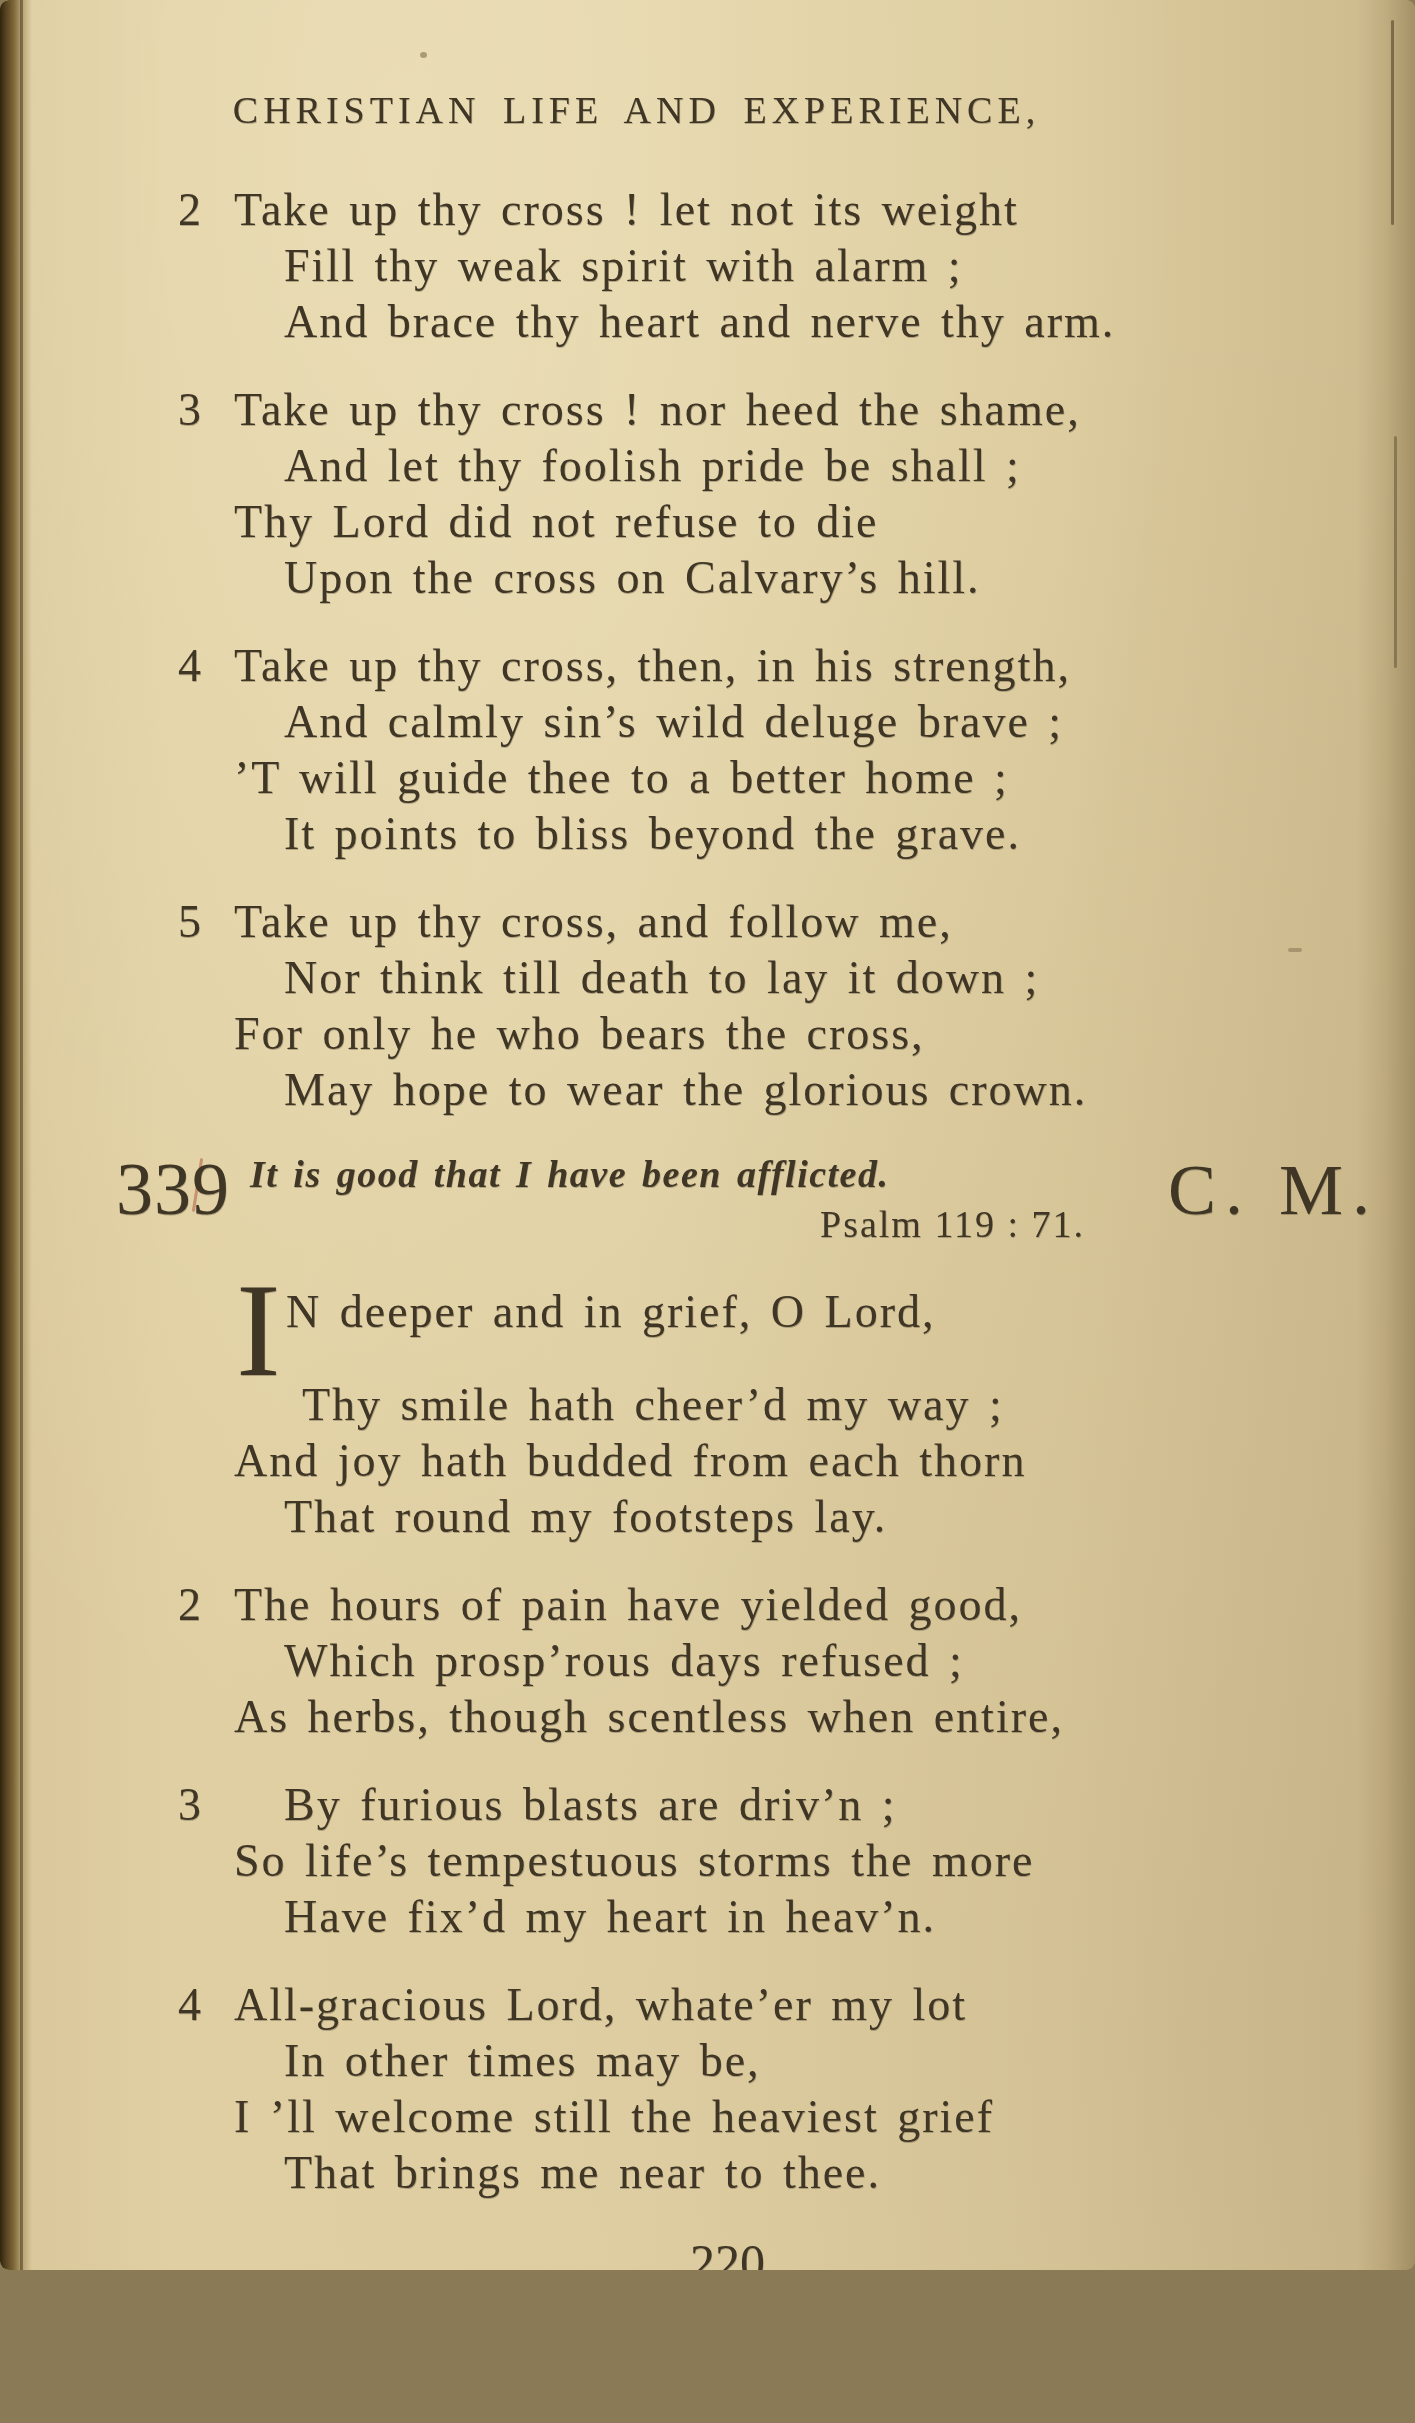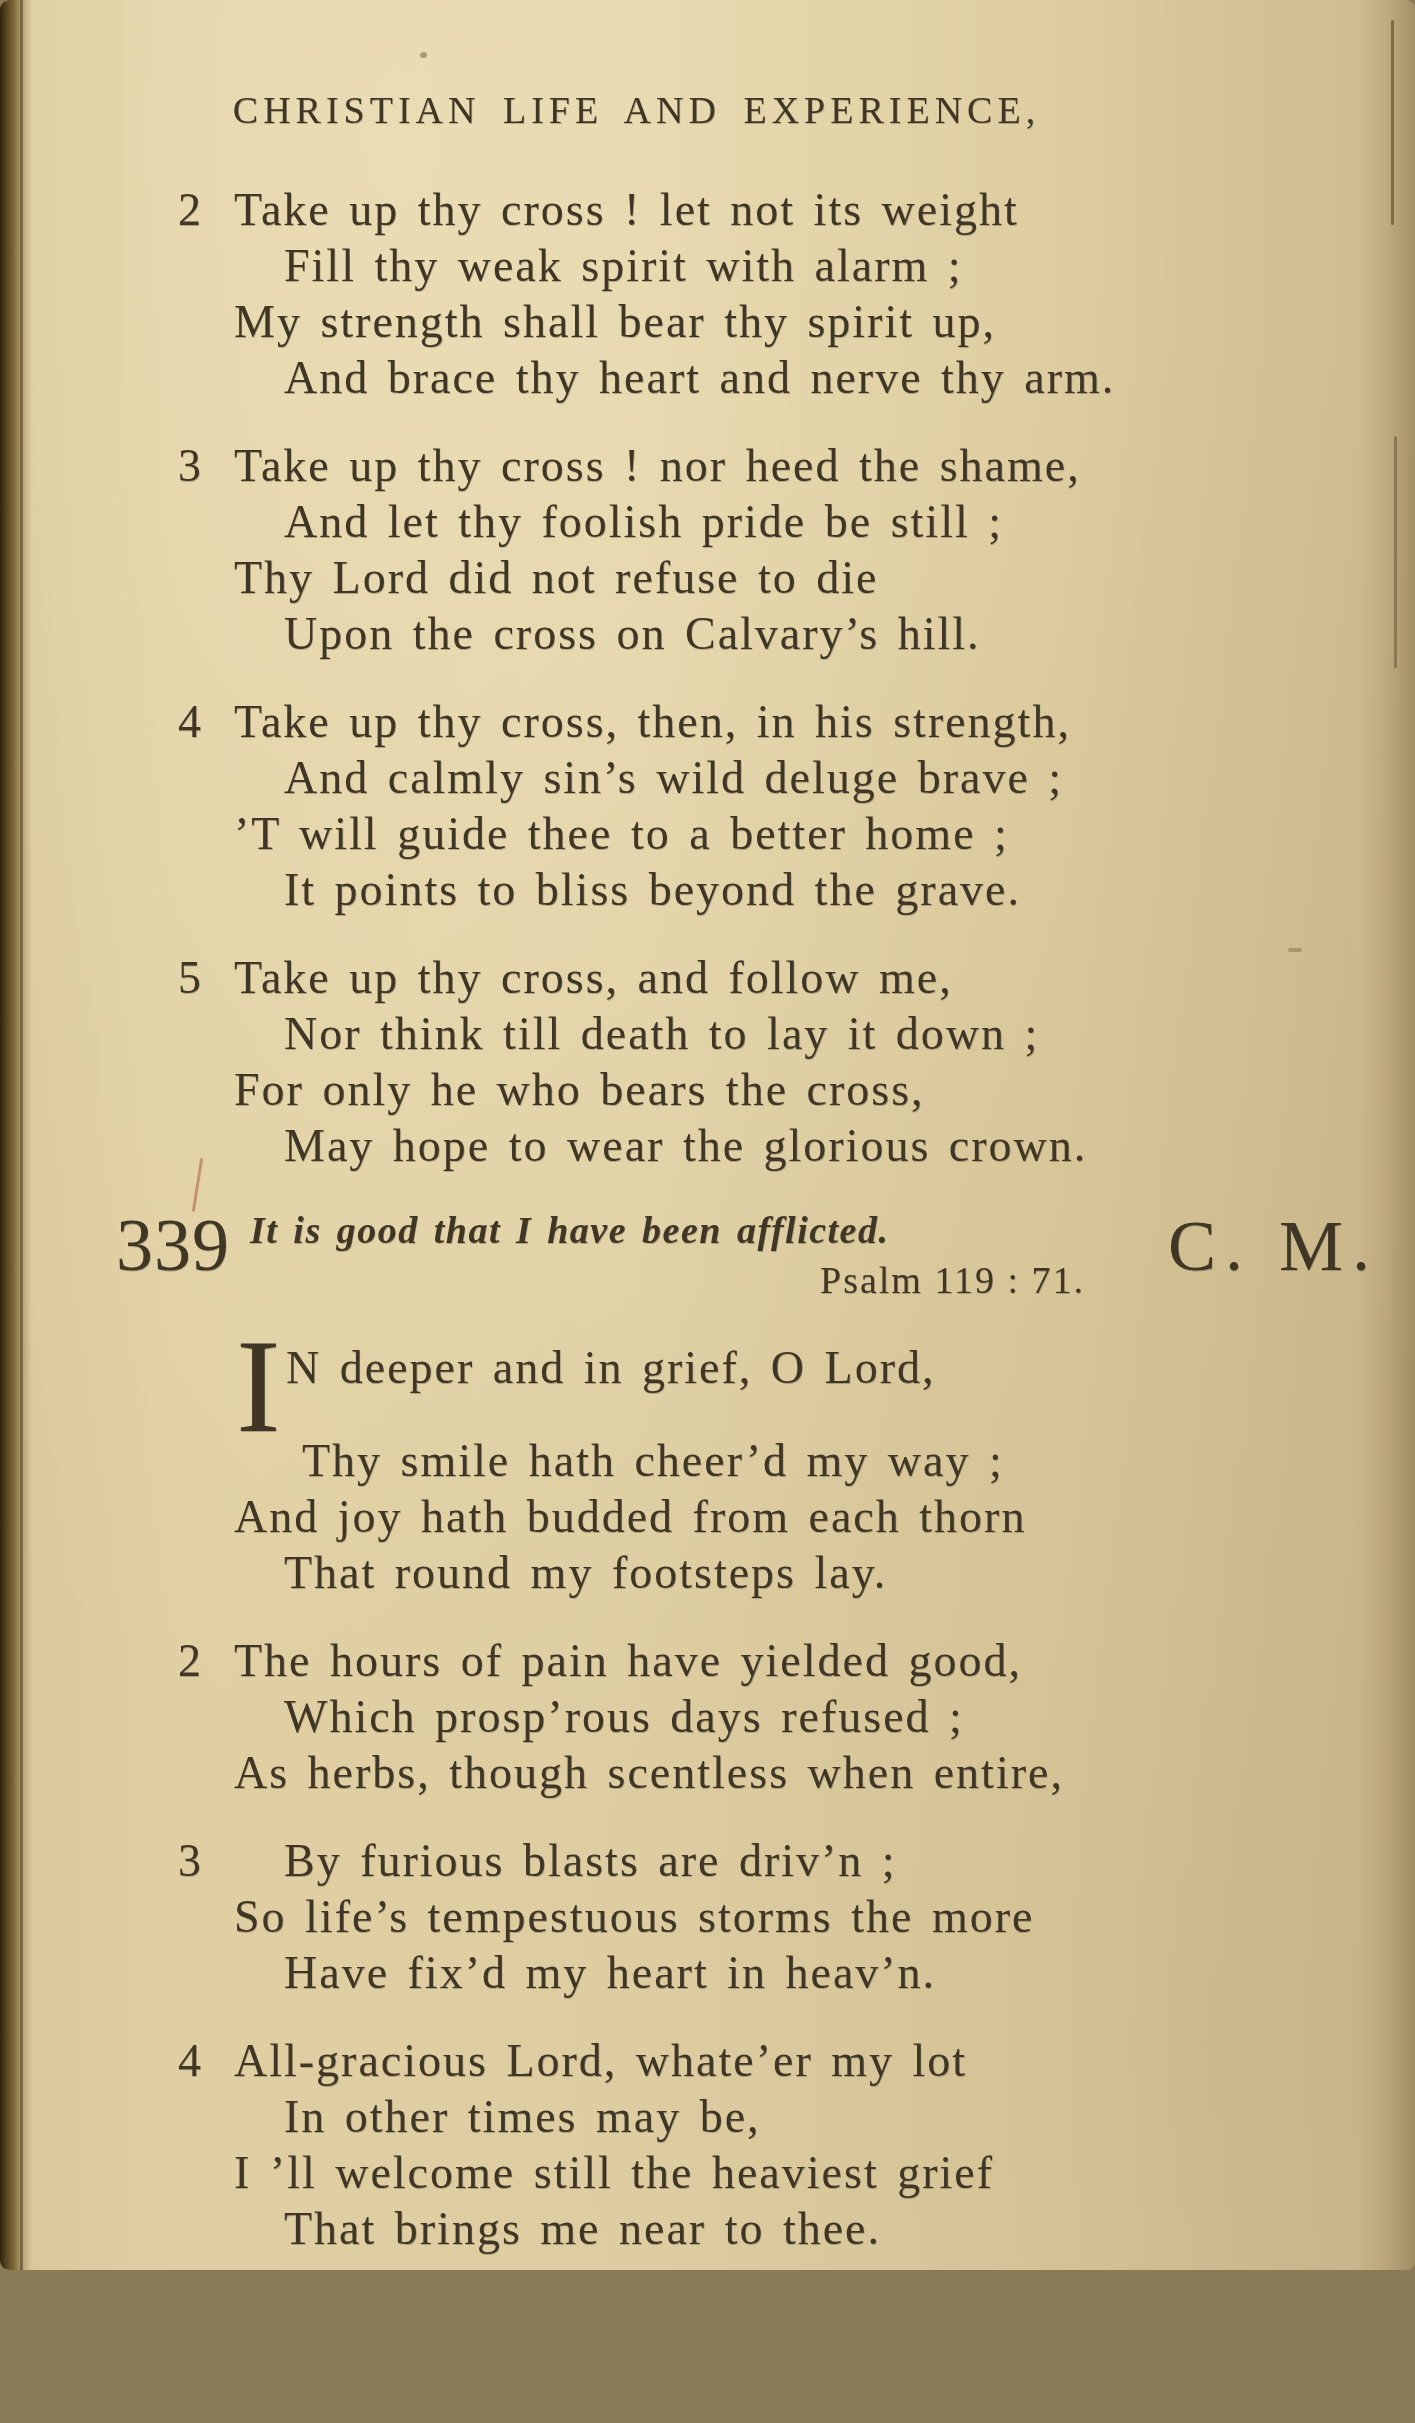--- a/index.html
+++ b/index.html
@@ -100,27 +100,26 @@
   <div class="content">
 
     <div class="header ink">CHRISTIAN LIFE AND EXPERIENCE,</div>
 
     <section>
       <div id="continued-verses">
           <div class="verse ink">
             <span class="vnum">2</span>
             <div class="line">Take up thy cross ! let not its weight</div>
             <div class="line indent">Fill thy weak spirit with alarm ;</div>
-            <div class="line">My strength shall bear thy spirit up,</div>
             <div class="line indent">And brace thy heart and nerve thy arm.</div>
           </div>
           <div class="verse ink">
             <span class="vnum">3</span>
             <div class="line">Take up thy cross ! nor heed the shame,</div>
-            <div class="line indent">And let thy foolish pride be still ;</div>
+            <div class="line indent">And let thy foolish pride be shall ;</div>
             <div class="line">Thy Lord did not refuse to die</div>
             <div class="line indent">Upon the cross on Calvary’s hill.</div>
           </div>
           <div class="verse ink">
             <span class="vnum">4</span>
             <div class="line">Take up thy cross, then, in his strength,</div>
             <div class="line indent">And calmly sin’s wild deluge brave ;</div>
             <div class="line">’T will guide thee to a better home ;</div>
             <div class="line indent">It points to bliss beyond the grave.</div>
           </div>

